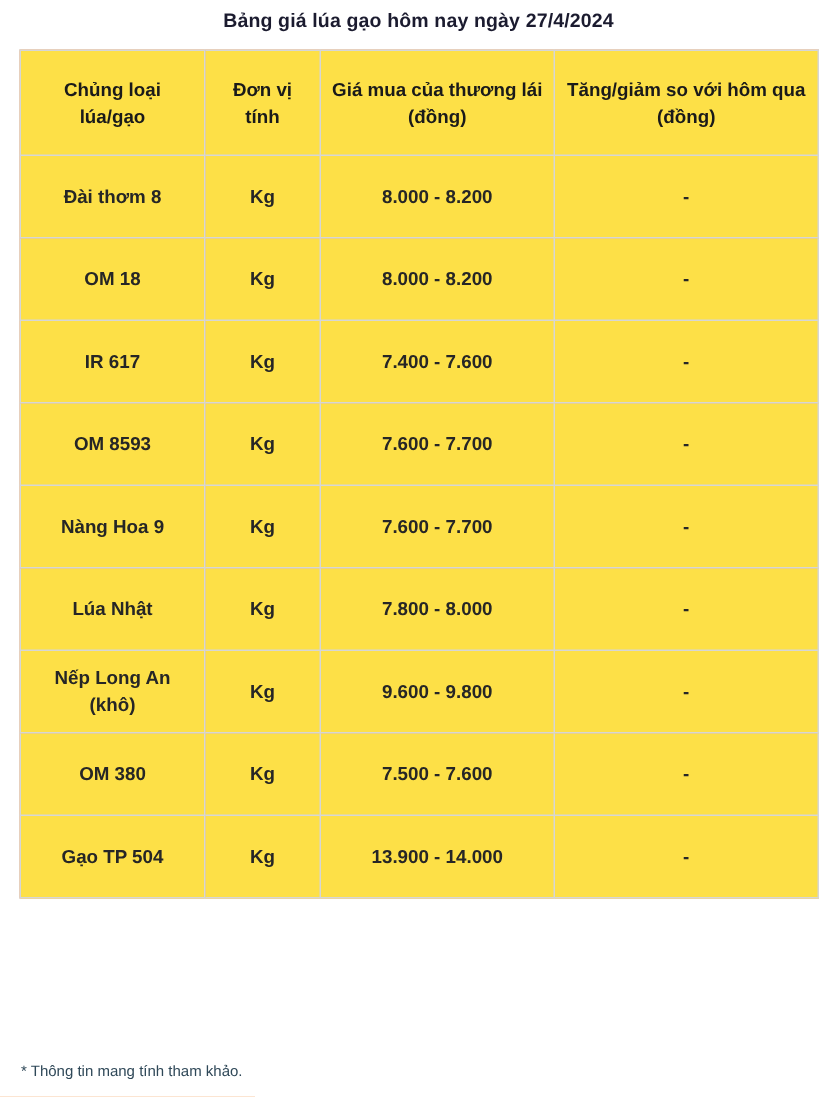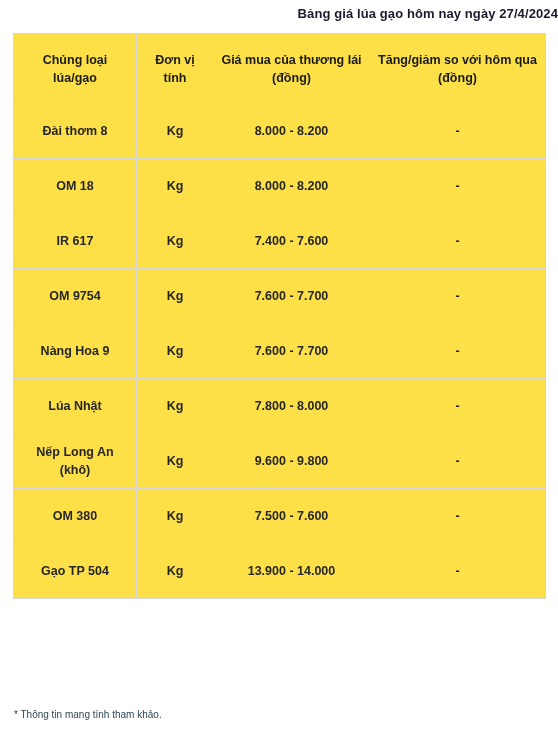--- a/index.html
+++ b/index.html
@@ -20,21 +20,21 @@
     width: 558px;
     height: 731px;
     box-sizing: border-box;
   }
 
   .page-title {
     position: absolute;
     left: 0;
     top: 6px;
     width: 558px;
-    text-align: right;
+    text-align: center;
     font-size: 13px;
     font-weight: bold;
     color: #1b1b2f;
     letter-spacing: 0.1px;
     line-height: 16px;
   }
 
   .table-wrap {
     position: absolute;
     left: 13px;
@@ -130,21 +130,21 @@
           <td>8.000 - 8.200</td>
           <td class="dash">-</td>
         </tr>
         <tr>
           <td>IR 617</td>
           <td>Kg</td>
           <td>7.400 - 7.600</td>
           <td class="dash">-</td>
         </tr>
         <tr>
-          <td>OM 9754</td>
+          <td>OM 8593</td>
           <td>Kg</td>
           <td>7.600 - 7.700</td>
           <td class="dash">-</td>
         </tr>
         <tr>
           <td>Nàng Hoa 9</td>
           <td>Kg</td>
           <td>7.600 - 7.700</td>
           <td class="dash">-</td>
         </tr>

